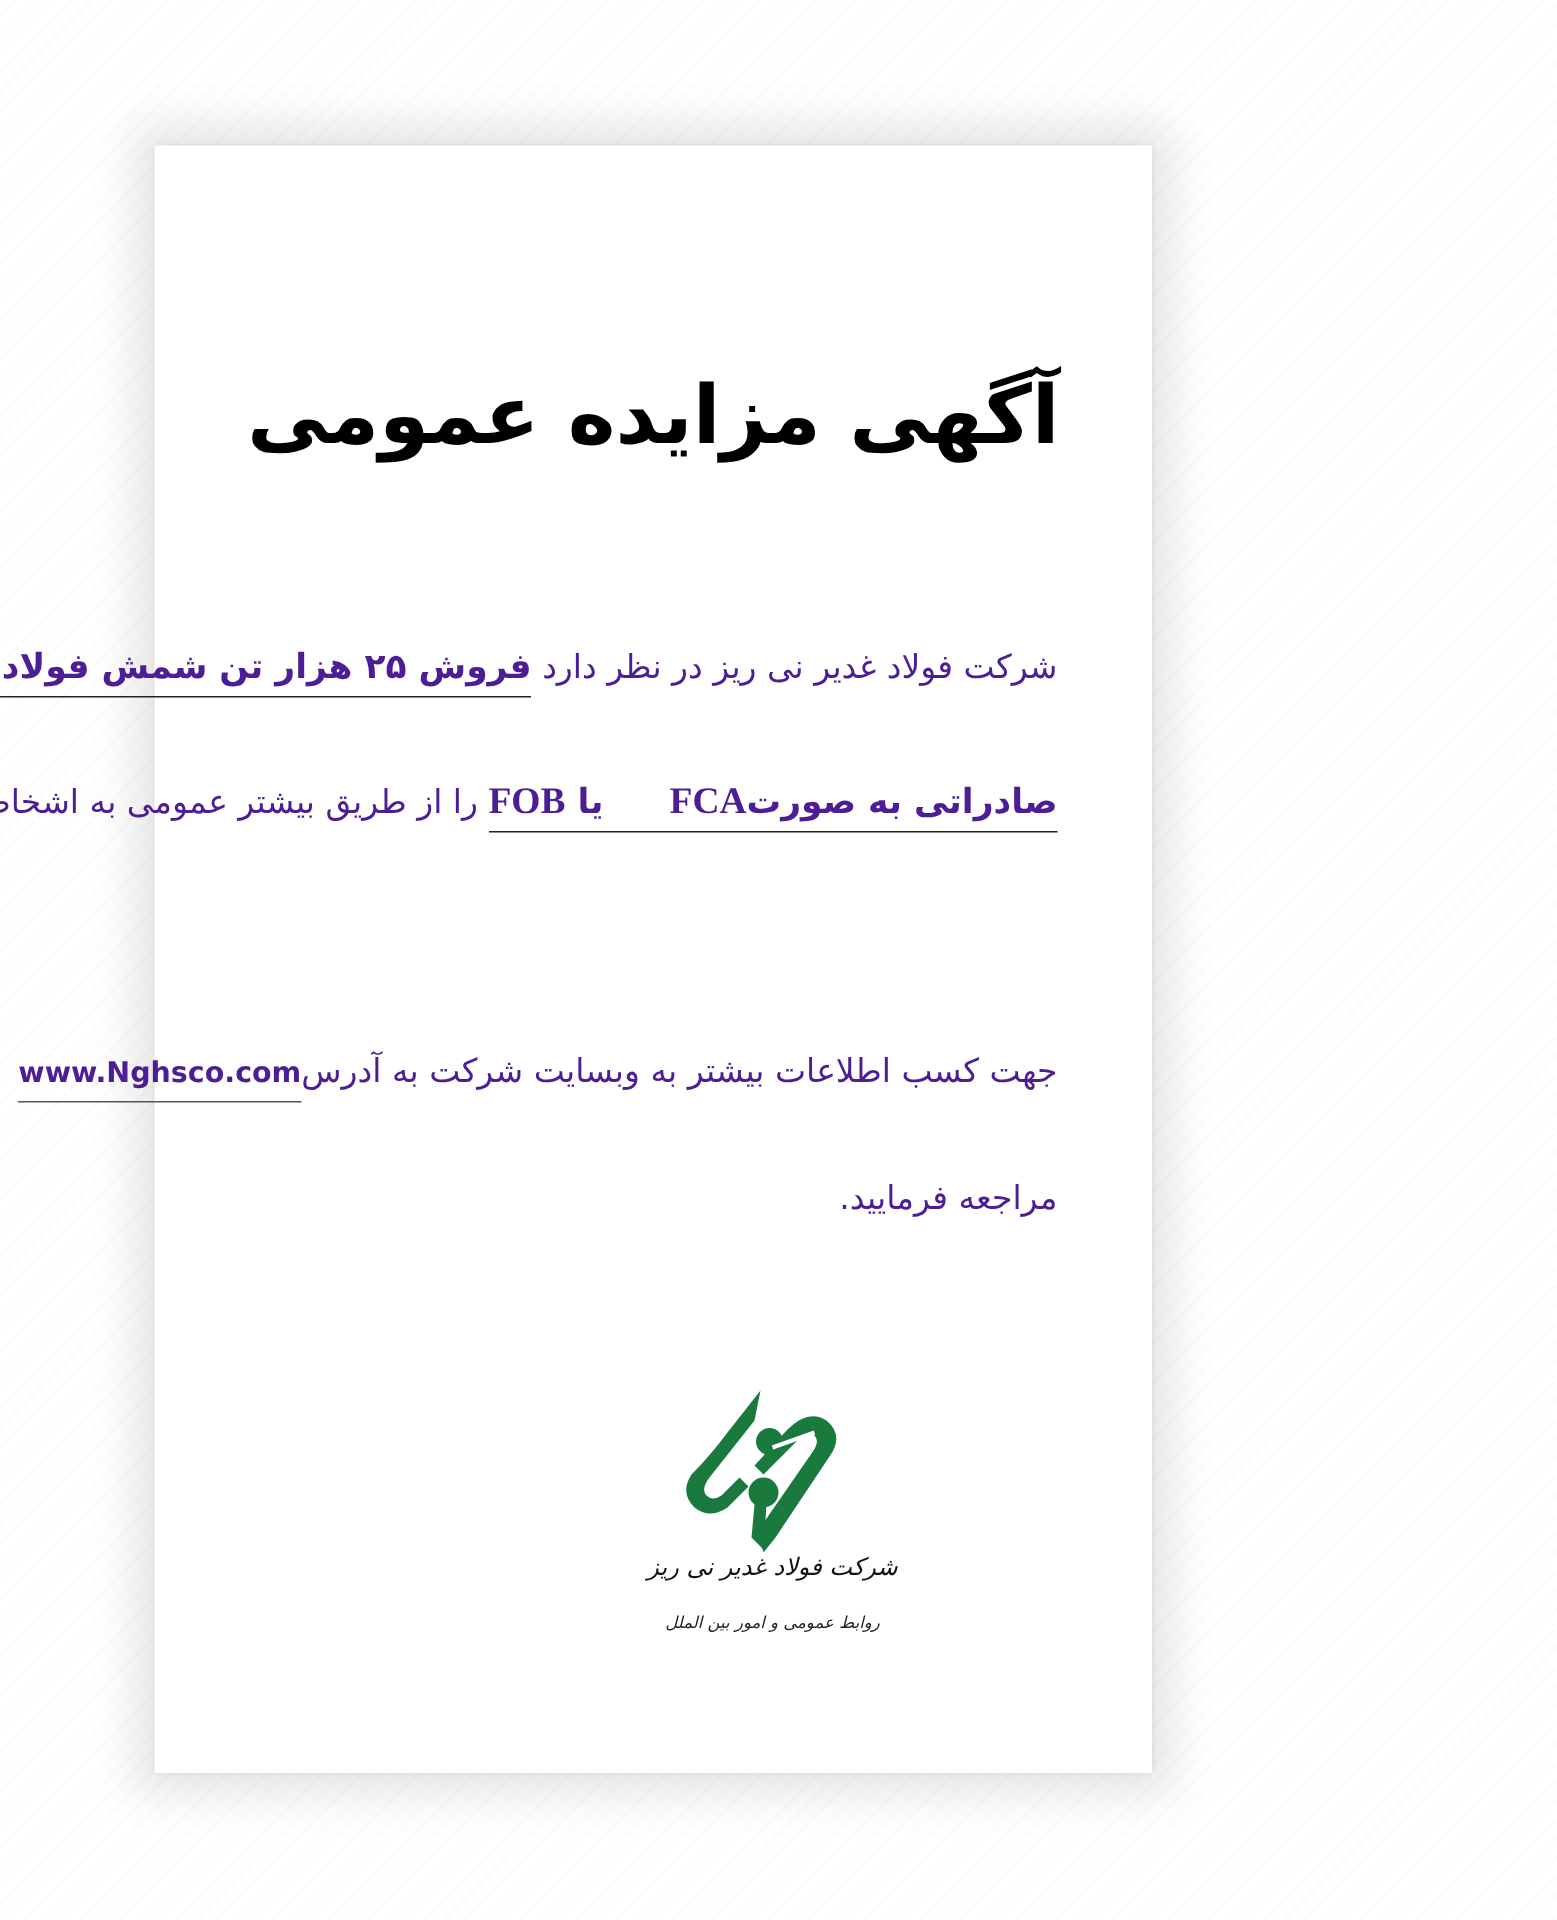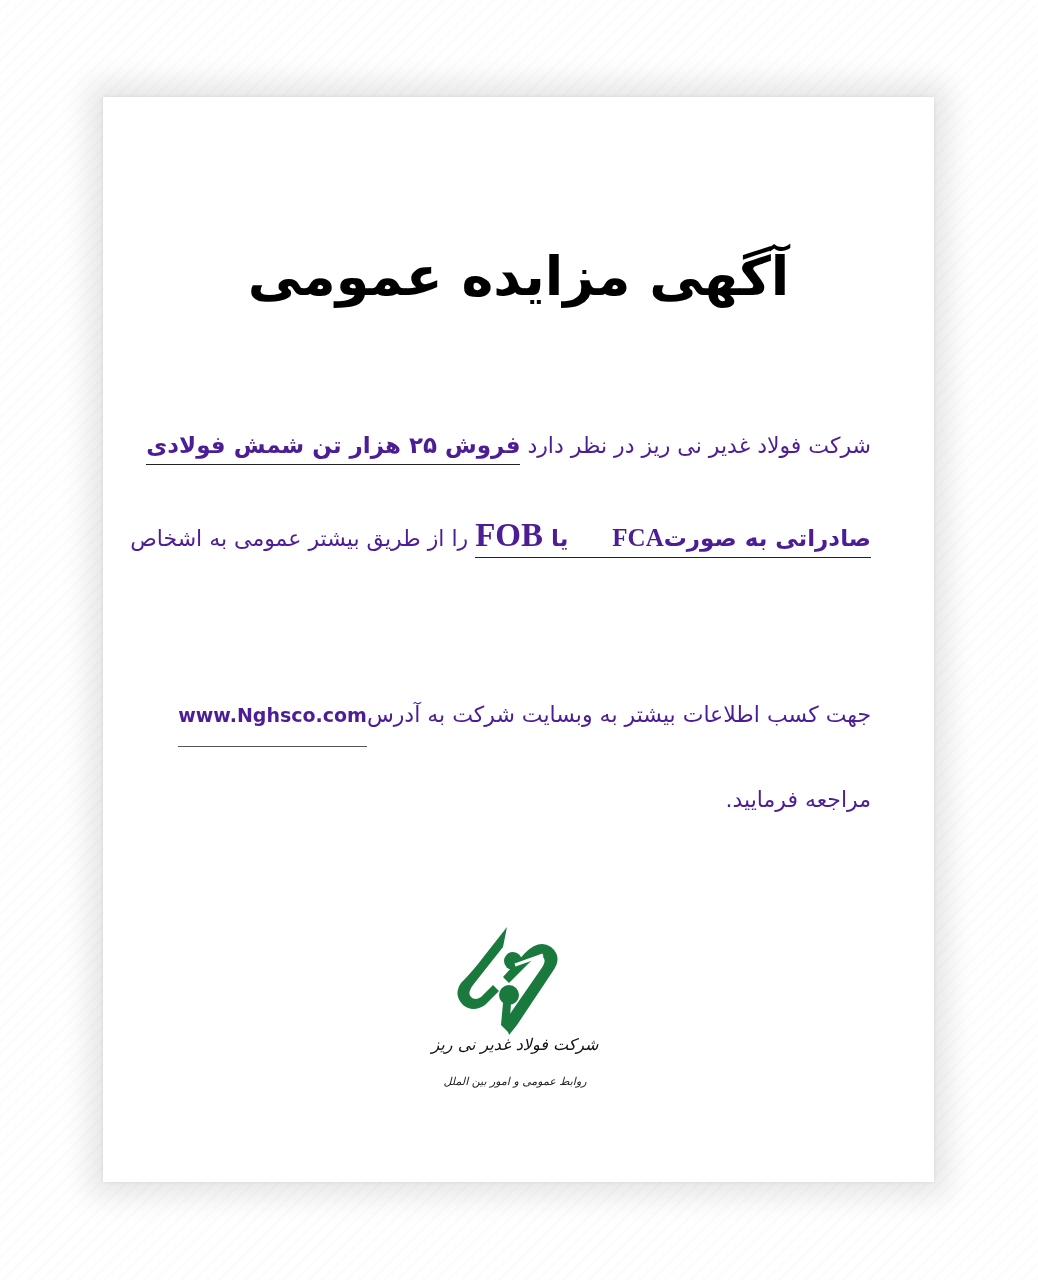--- a/index.html
+++ b/index.html
@@ -8,21 +8,21 @@
       background: #ffffff;
       font-family: "DejaVu Sans", sans-serif;
     }
     .backdrop {
       position: absolute; left: 0; top: 0; width: 1038px; height: 1280px;
       background: repeating-linear-gradient(135deg, #ffffff 0px, #ffffff 6px, #fafafa 7px, #ffffff 9px);
     }
     .card {
       position: absolute;
       left: 103px; top: 97px;
-      width: 831px; height: 1085px;
+      width: 665px; height: 1085px;
       background: #ffffff;
       box-shadow: 0 0 28px 14px rgba(0,0,0,0.10), 0 0 4px rgba(0,0,0,0.08);
       direction: rtl;
     }
     .title {
       position: absolute;
       left: 0; right: 0; top: 140px;
       text-align: center;
       font-family: "DejaVu Sans", sans-serif;
       font-weight: bold;
@@ -45,21 +45,21 @@
       font-weight: bold;
       font-size: 23px;
       border-bottom: 1.5px solid #222;
       padding-bottom: 6px;
     }
     .link-u {
       font-weight: bold;
       font-size: 19px;
       font-family: "DejaVu Sans", sans-serif;
       border-bottom: 1.5px solid #555;
-      padding-bottom: 20px;
+      padding-bottom: 8px;
       direction: ltr;
       unicode-bidi: embed;
     }
     .l1 { top: 328px; }
     .l2 { top: 418px; }
     .l3 { top: 508px; right: 72px; }
     .l4 { top: 598px; }
     .l5 { top: 683px; }
     .logo {
       position: absolute;
@@ -97,21 +97,21 @@
 <div class="card">
 
   <div class="title">آگهی مزایده عمومی</div>
 
   <div class="line l1">
     <span>شرکت فولاد غدیر نی ریز در نظر دارد </span>
     <span class="bold-u">فروش ۲۵ هزار تن شمش فولادی</span>
   </div>
 
   <div class="line l2">
-    <span class="bold-u"><span>صادراتی به صورت</span><span class="serif" style="font-family:'Liberation Serif',serif;font-size:25px;margin-left:36px;">FCA</span></span><span class="bold-u"><span> یا </span><span style="font-family:'Liberation Serif',serif;font-size:33px;">FOB</span></span>
+    <span class="bold-u"><span>صادراتی به صورت</span><span class="serif" style="font-family:'Liberation Serif',serif;font-size:25px;margin-left:36px;">FCA</span></span><span class="bold-u"><span> یا </span><span style="font-family:'Liberation Serif',serif;font-size:25px;">FOB</span></span>
     <span> را از طریق بیشتر عمومی به اشخاص</span>
   </div>
 
 
   <div class="line l4">
     <span>جهت کسب اطلاعات بیشتر به وبسایت شرکت به آدرس</span><span class="link-u">www.Nghsco.com</span>
   </div>
 
   <div class="line l5">مراجعه فرمایید.</div>
 

